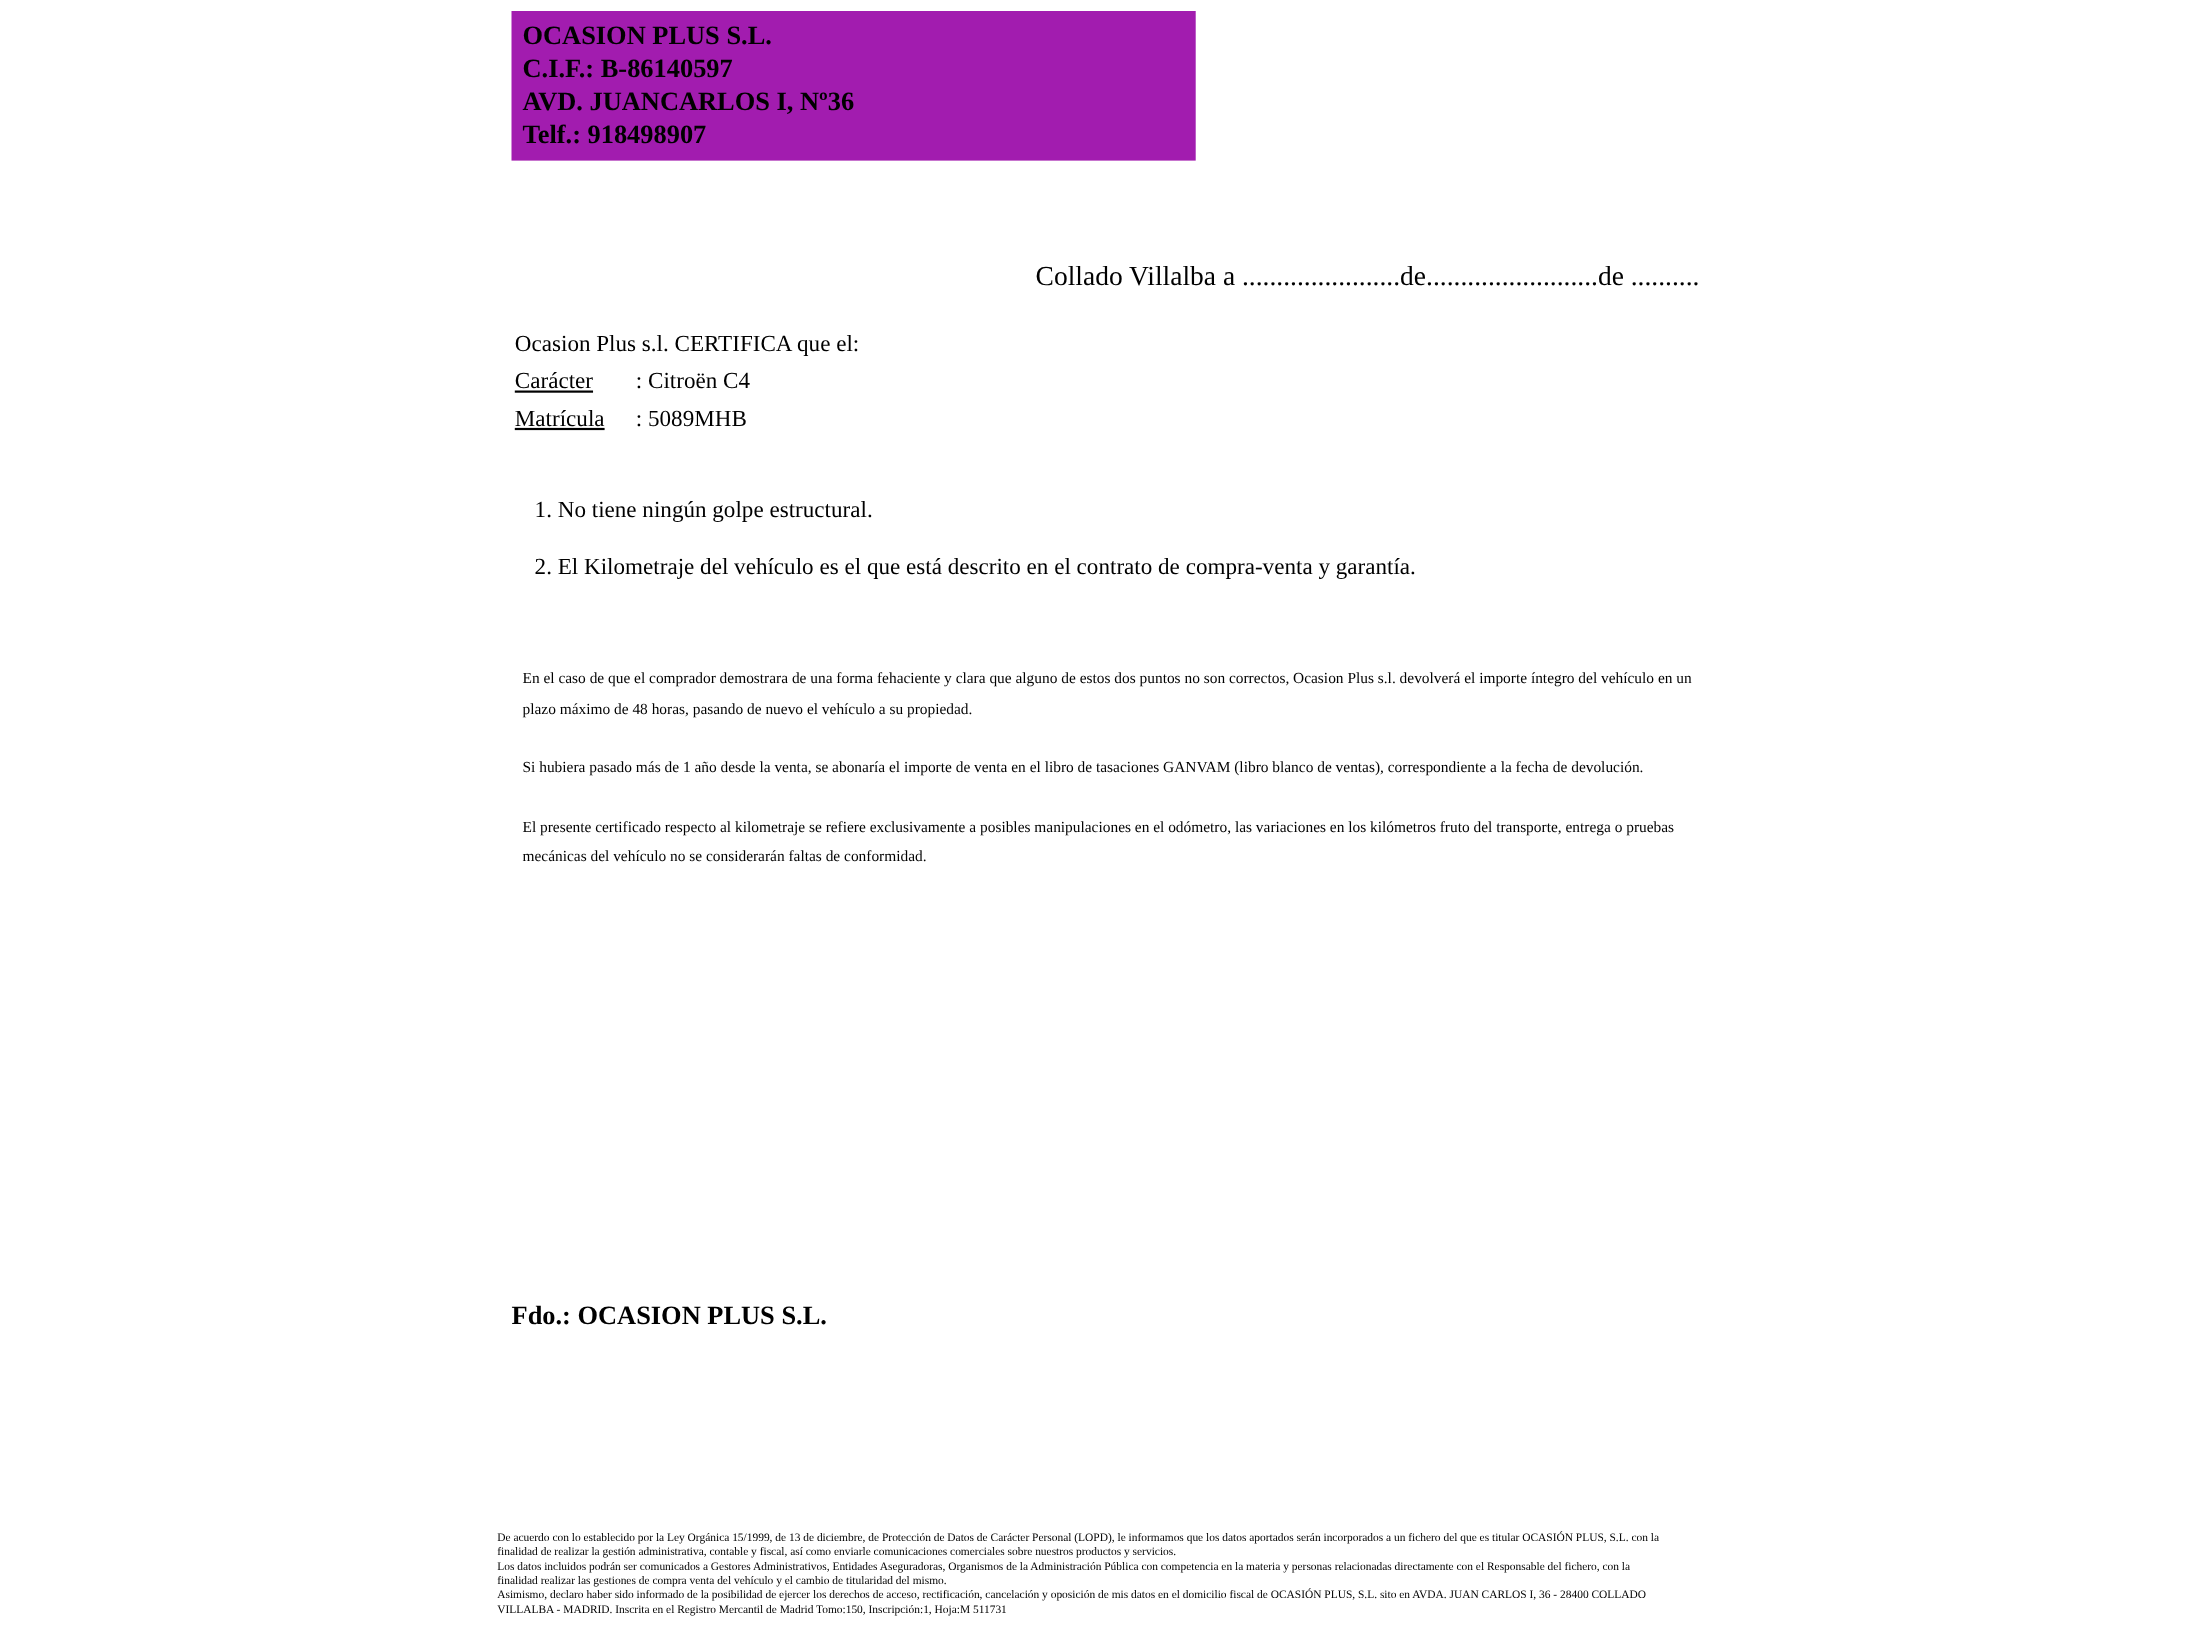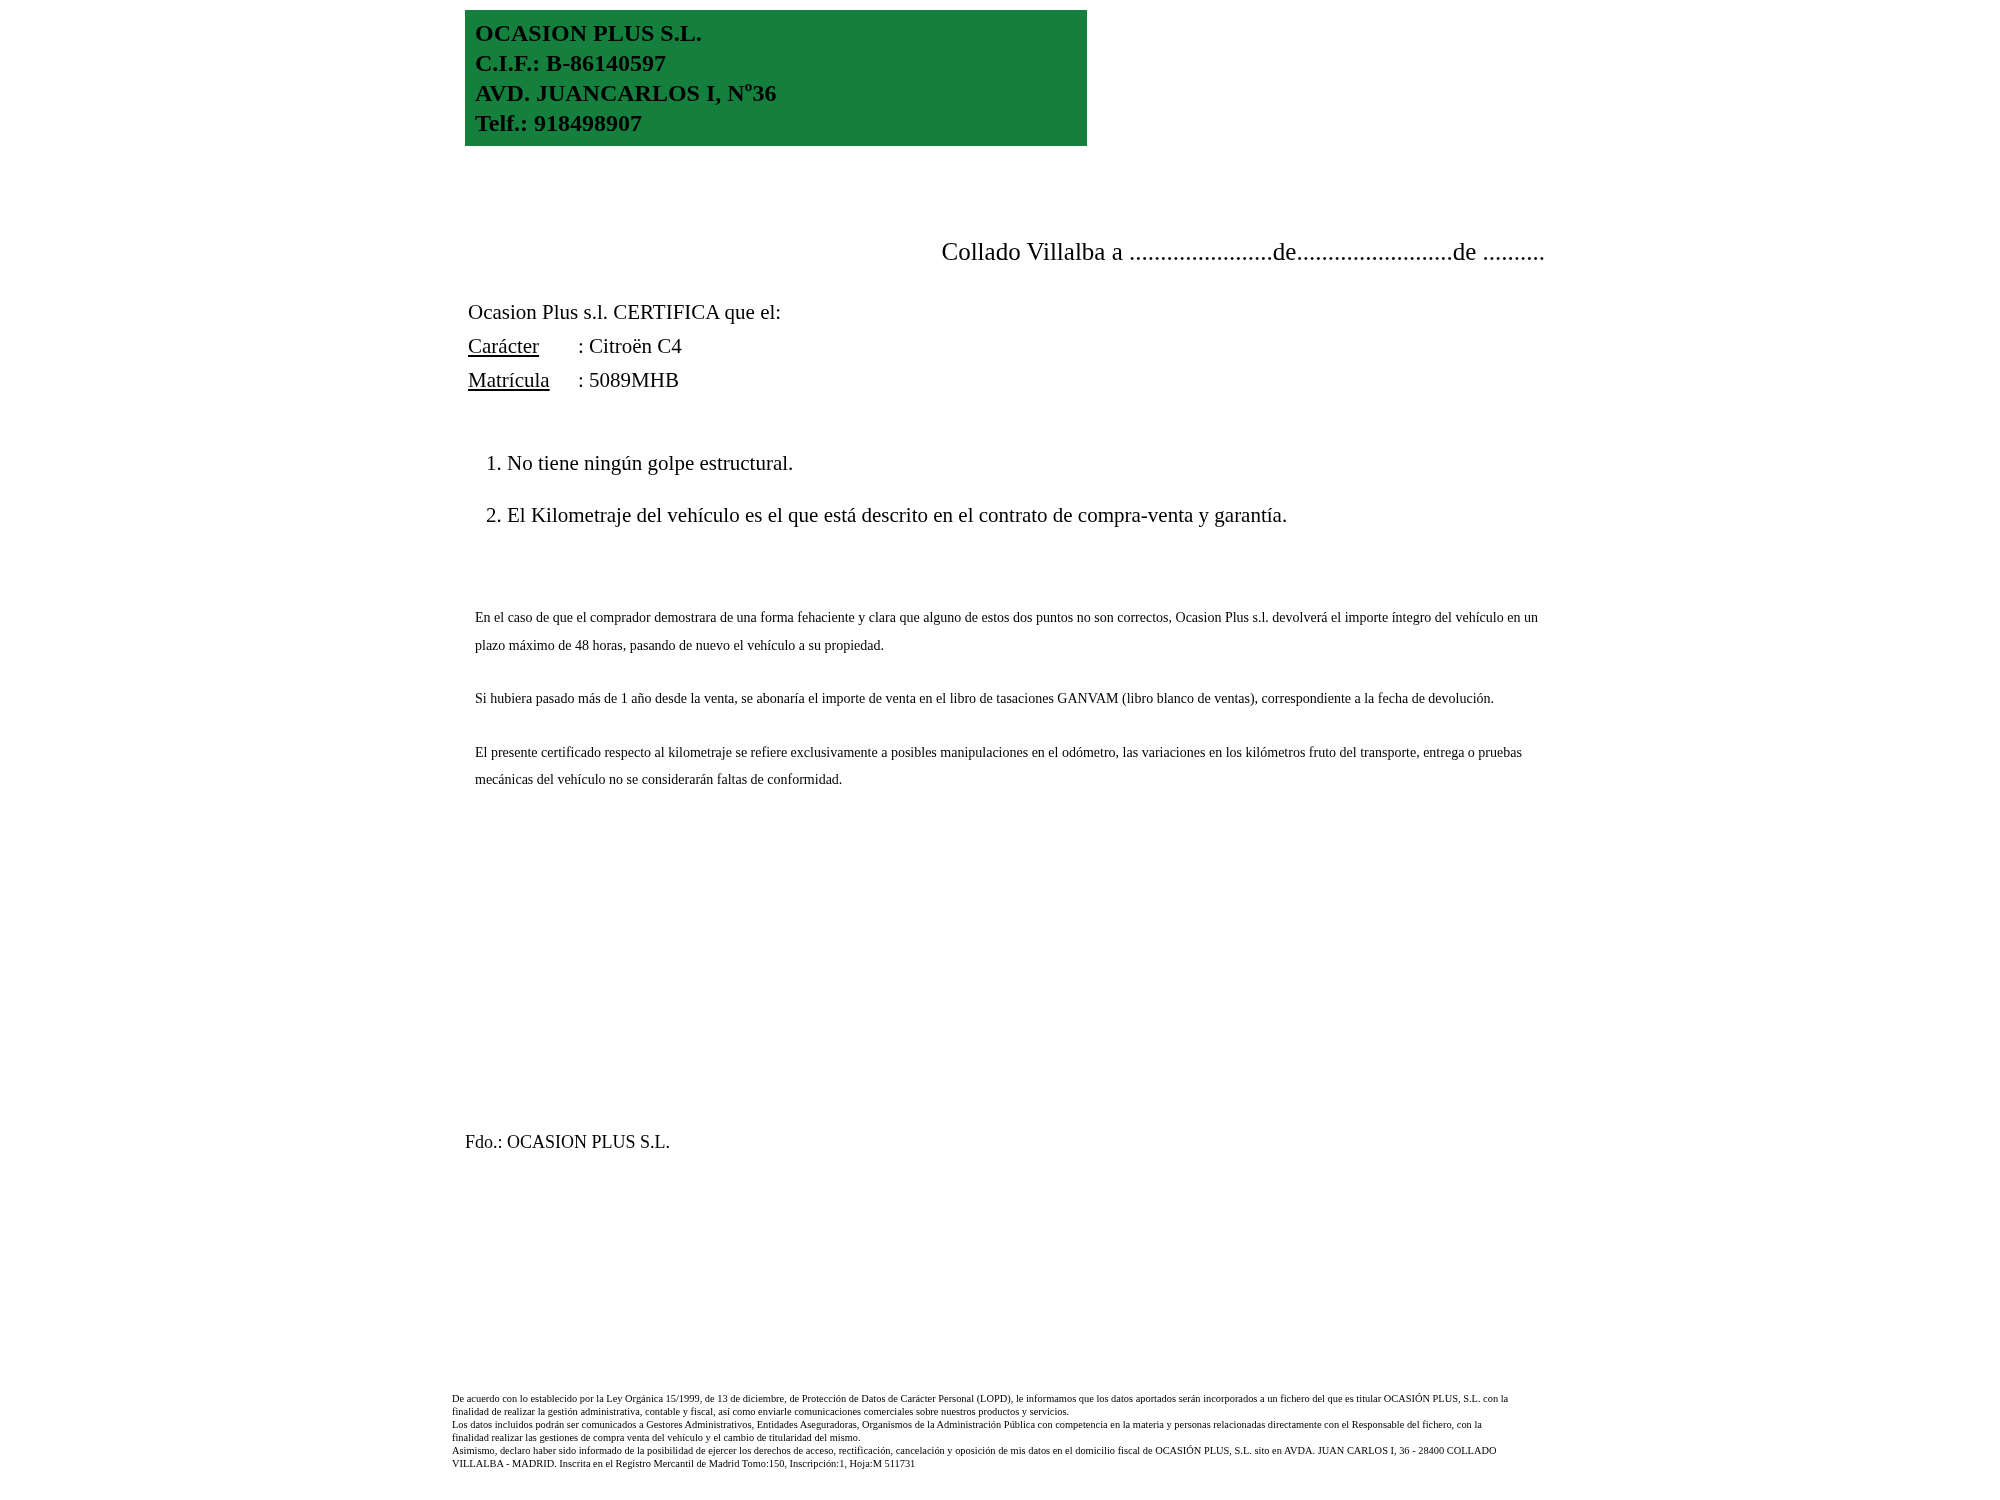--- a/index.html
+++ b/index.html
@@ -75,41 +75,42 @@
     width: 1080px;
     font-size: 14px;
   }
   .paragraphs p {
     margin: 0 0 26px 0;
     line-height: 27.5px;
   }
   .signature {
     position: absolute;
     left: 465px;
-    top: 1132px;
-    font-size: 18px;
+    top: 1184px;
+    font-size: 24px;
+    font-weight: bold;
   }
   .legal {
     position: absolute;
     left: 452px;
     top: 1392px;
     width: 1060px;
     font-size: 10.4px;
   }
   .legal p {
     margin: 0;
     line-height: 13px;
   }
 </style>
 </head>
 <body>
 
 <div class="page">
 
-  <div class="header-box" style="background: #15803d;">
+  <div class="header-box" style="background: #a21caf;">
     <div>OCASION PLUS S.L.</div>
     <div>C.I.F.: B-86140597</div>
     <div>AVD. JUANCARLOS I, Nº36</div>
     <div>Telf.: 918498907</div>
   </div>
 
   <div class="date-line">Collado Villalba a .......................de.........................de ..........</div>
 
   <div class="certify">
     <div class="row">Ocasion Plus s.l. CERTIFICA que el:</div>

